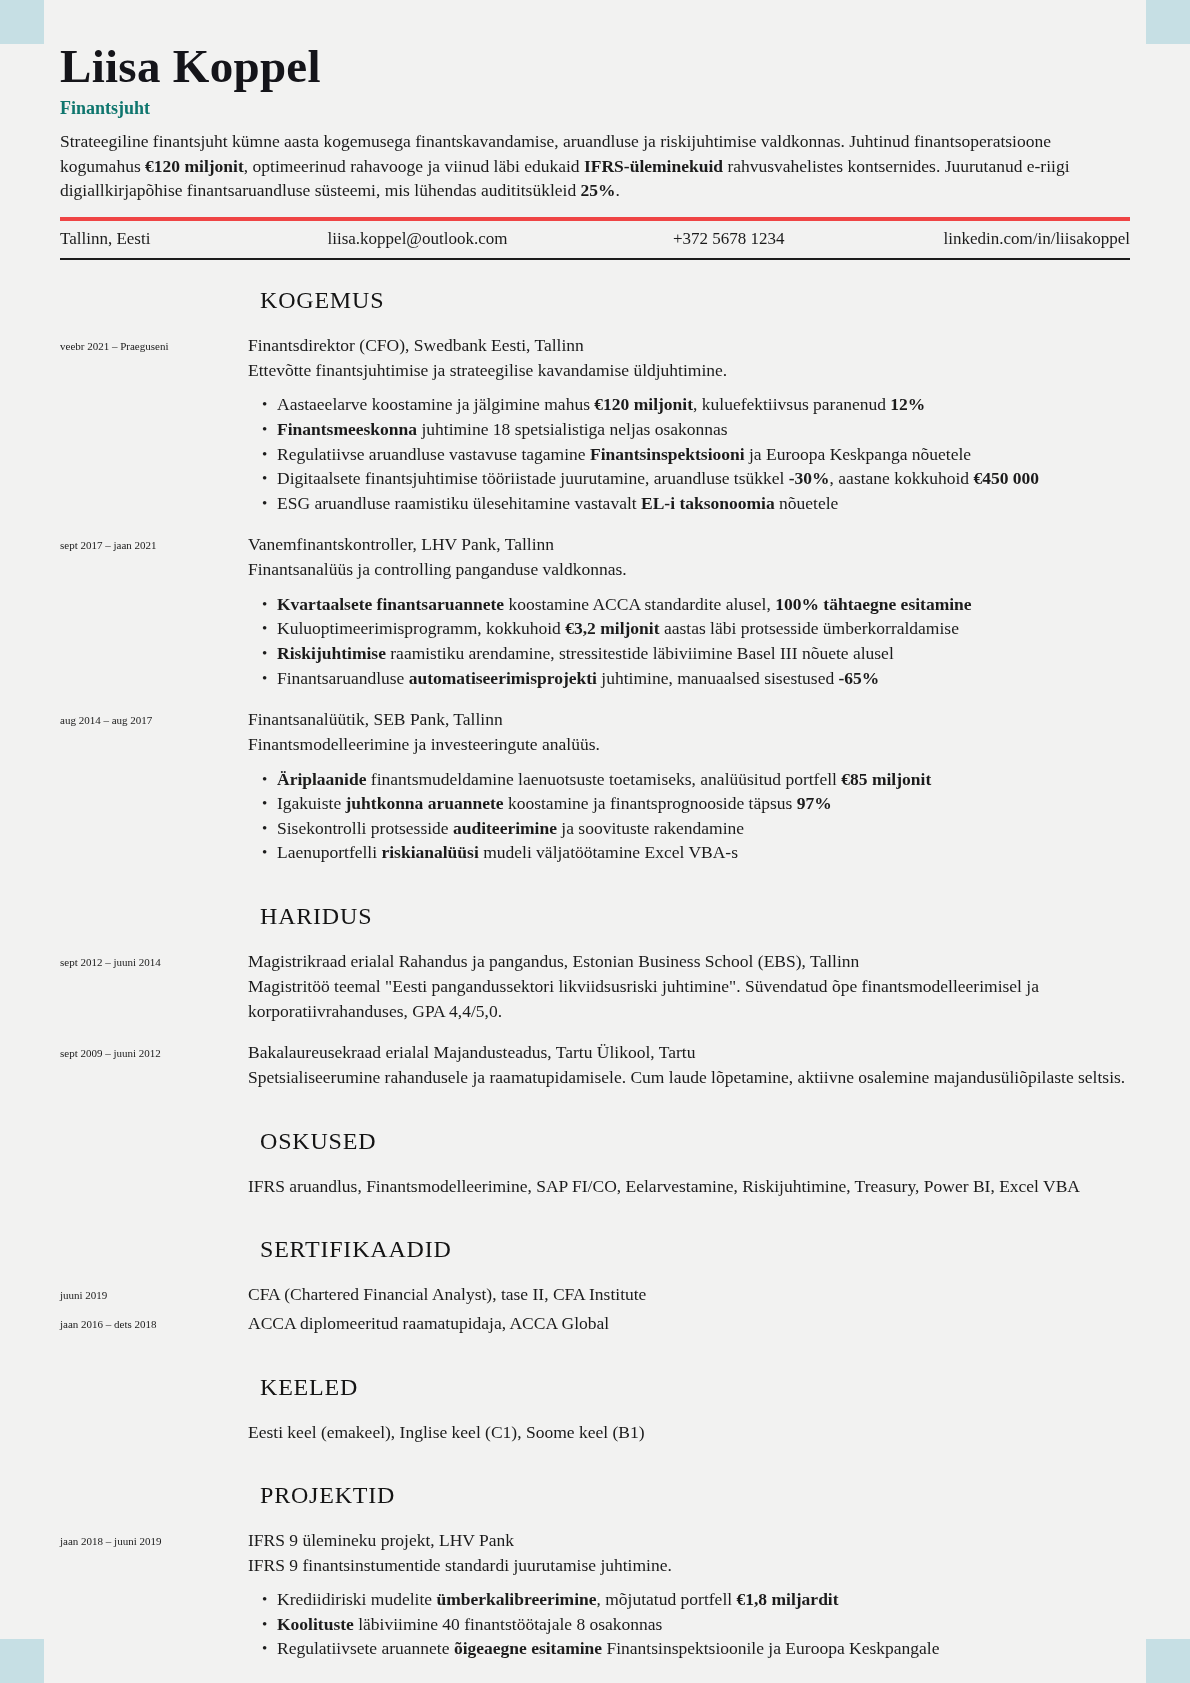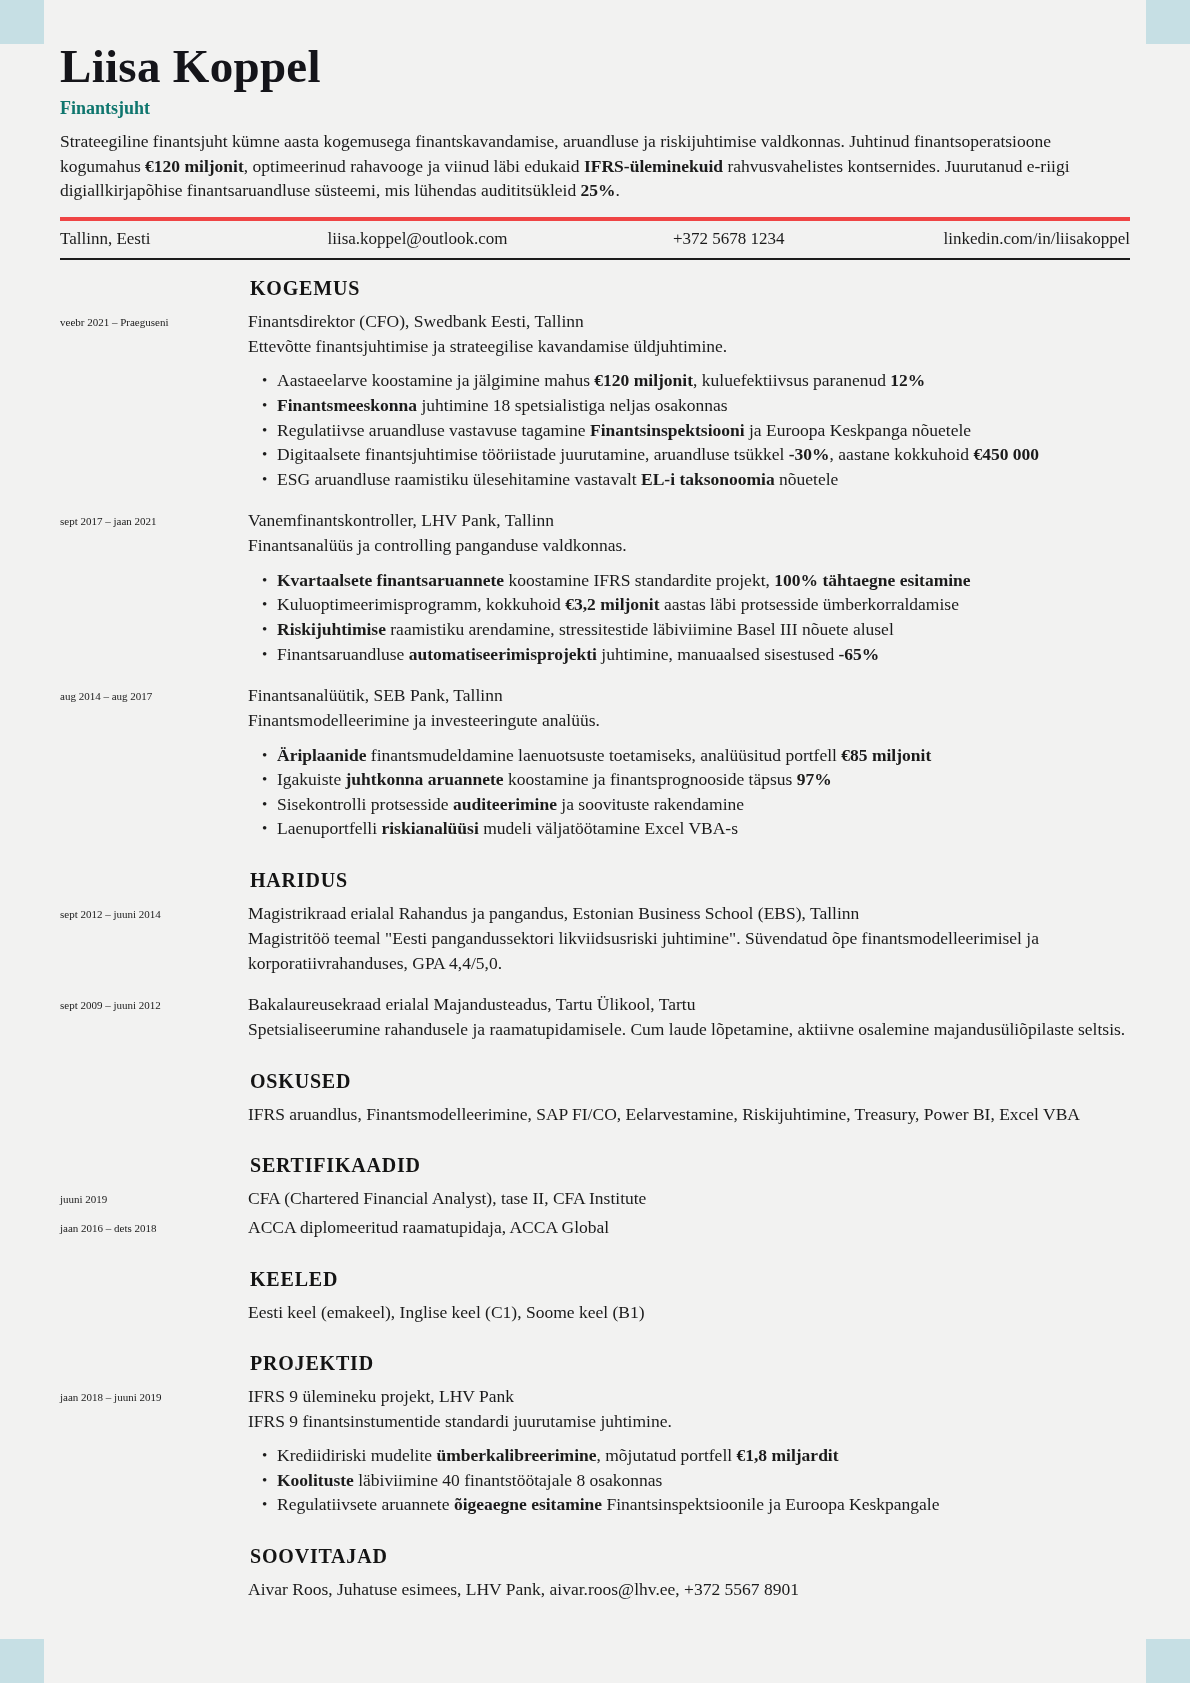--- a/index.html
+++ b/index.html
@@ -72,23 +72,23 @@
 
   main{display:block;}
   .row{
     display:grid;
     grid-template-columns:177px 1fr;
     column-gap:11px;
   }
   .heading-row{margin-top:26px;margin-bottom:7px;}
   main > .heading-row:first-child{margin-top:15px;}
   h2.section-heading{
-    margin:2px;
-    font-size:20px;
-    font-weight:bold;
+    margin:12px;
+    font-size:24px;
+    font-weight:normal;
     letter-spacing:0.8px;
     color:#141414;
   }
   .entry-row{margin-bottom:17px;}
   .entry-row.compact{margin-bottom:4px;}
   .datecol{
     text-align:left;
     font-size:11px;
     line-height:24px;
     padding-top:1px;
@@ -166,21 +166,21 @@
               <li><span>ESG aruandluse raamistiku ülesehitamine vastavalt </span><b>EL-i taksonoomia</b><span> nõuetele</span></li>
             </ul>
           </div>
         </div>
         <div class="row entry-row">
           <div class="datecol">sept 2017 – jaan 2021</div>
           <div class="contentcol">
             <div class="entry-title">Vanemfinantskontroller, LHV Pank, Tallinn</div>
             <div class="entry-sub">Finantsanalüüs ja controlling panganduse valdkonnas.</div>
             <ul class="bullets">
-              <li><b>Kvartaalsete finantsaruannete</b><span> koostamine IFRS standardite projekt, </span><b>100% tähtaegne esitamine</b></li>
+              <li><b>Kvartaalsete finantsaruannete</b><span> koostamine ACCA standardite alusel, </span><b>100% tähtaegne esitamine</b></li>
               <li><span>Kuluoptimeerimisprogramm, kokkuhoid </span><b>€3,2 miljonit</b><span> aastas läbi protsesside ümberkorraldamise</span></li>
               <li><b>Riskijuhtimise</b><span> raamistiku arendamine, stressitestide läbiviimine Basel III nõuete alusel</span></li>
               <li><span>Finantsaruandluse </span><b>automatiseerimisprojekti</b><span> juhtimine, manuaalsed sisestused </span><b>-65%</b></li>
             </ul>
           </div>
         </div>
         <div class="row entry-row">
           <div class="datecol">aug 2014 – aug 2017</div>
           <div class="contentcol">
             <div class="entry-title">Finantsanalüütik, SEB Pank, Tallinn</div>

